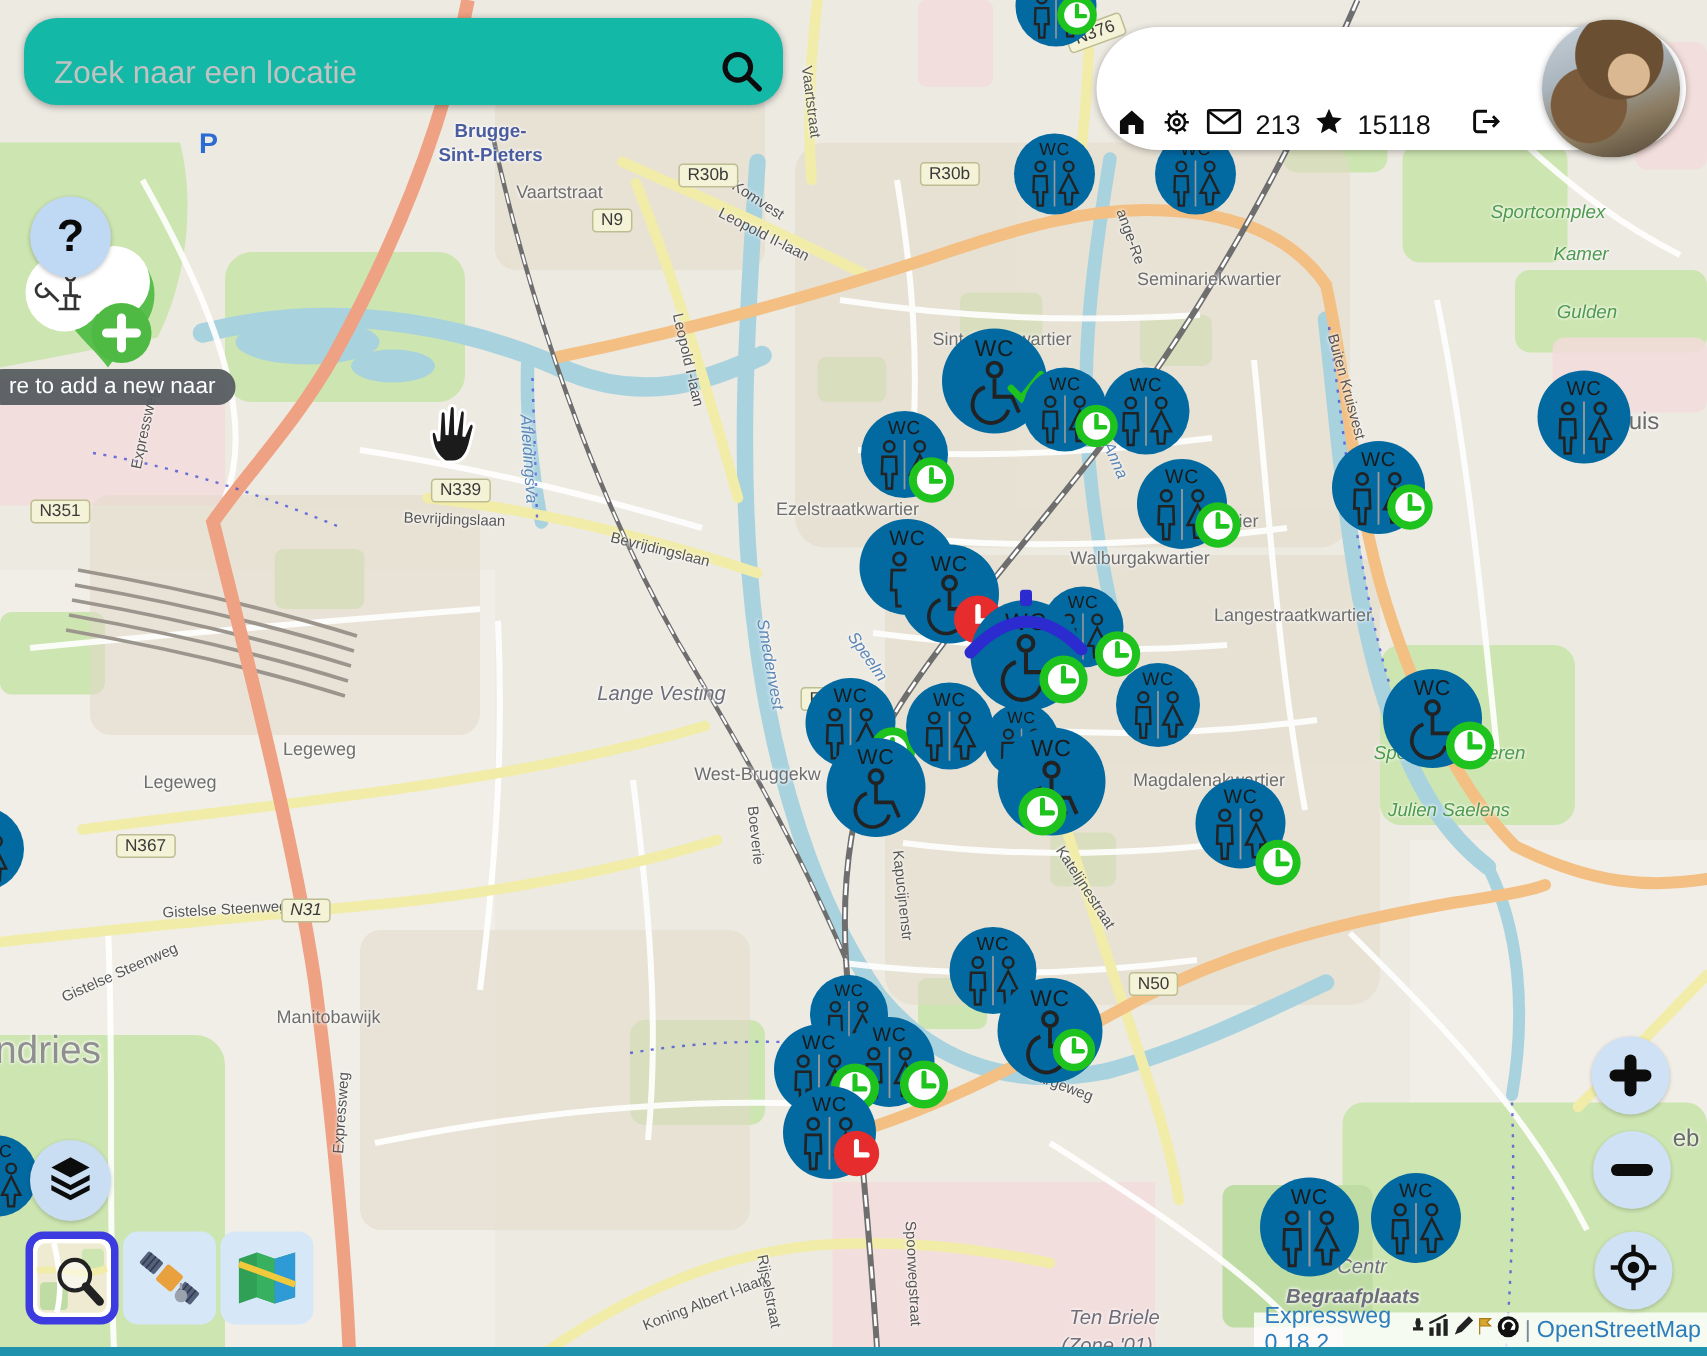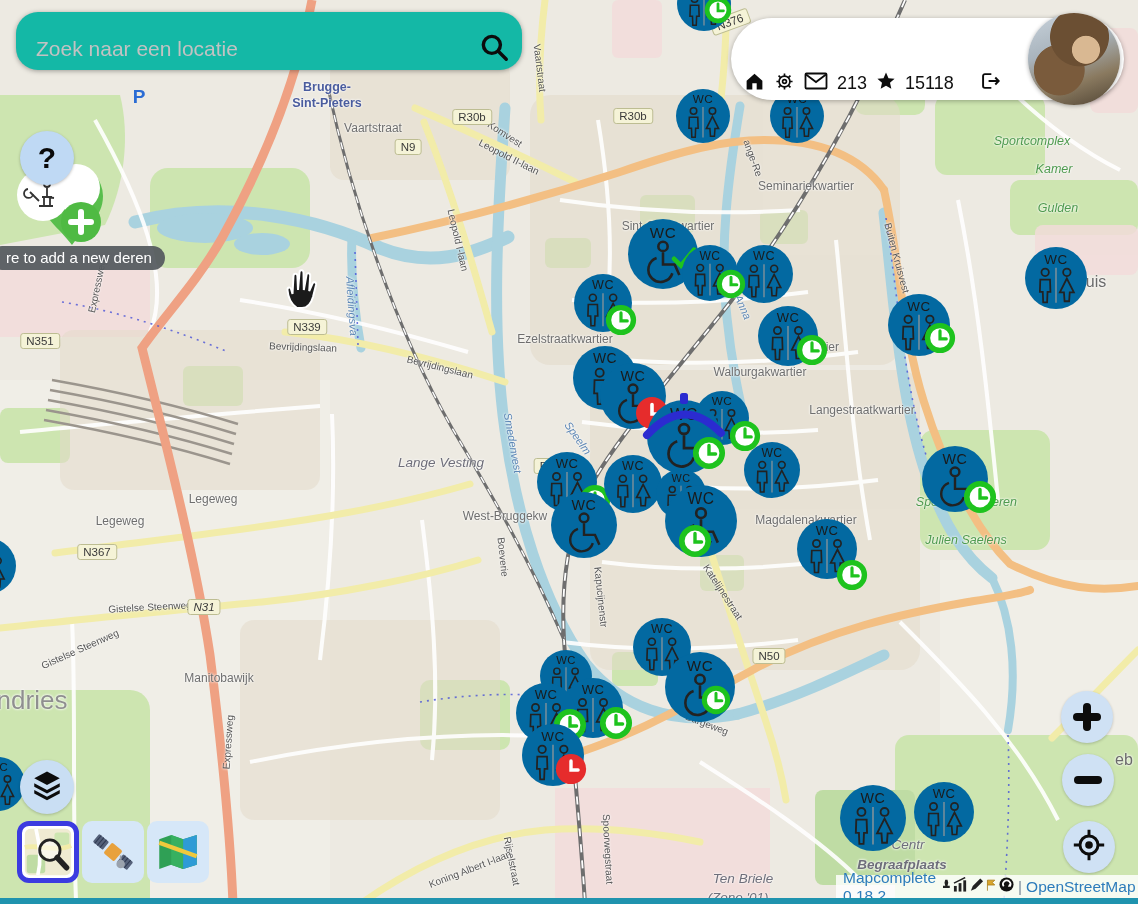--- a/index.html
+++ b/index.html
@@ -242,21 +242,21 @@
     <div class="maplabel water" style="left: 513px; top: 443px; transform: translate(-50%, -50%) rotate(80deg);">Smedenvest</div>
     <div class="maplabel water" style="left: 578px; top: 438px; transform: translate(-50%, -50%) rotate(55deg);">Speelm</div>
     <div class="maplabel water" style="left: 352px; top: 306px; transform: translate(-50%, -50%) rotate(86deg);">Afleidingsva</div>
     <div class="maplabel water" style="left: 740px; top: 300px; transform: translate(-50%, -50%) rotate(66deg);">int-Anna</div>
     <div class="shield" style="left: 408px; top: 147px;">N9</div>
     <div class="shield" style="left: 472px; top: 117px;">R30b</div>
     <div class="shield" style="left: 633px; top: 116px;">R30b</div>
     <div class="shield" style="left: 730px; top: 22px; transform: translate(-50%, -50%) rotate(-20deg);">N376</div>
     <div class="shield" style="left: 307px; top: 327px;">N339</div>
     <div class="shield" style="left: 40px; top: 341px;">N351</div>
-    <div class="shield" style="left: 97px; top: 552px;">N367</div>
+    <div class="shield" style="left: 97px; top: 564px;">N367</div>
     <div class="shield" style="left: 204px; top: 607px; font-style: italic;">N31</div>
     <div class="shield" style="left: 769px; top: 656px;">N50</div>
     <div class="shield" style="left: 547px; top: 466px;">R3</div>
     <div class="marker" style="left: 704px; top: 4px; height: 54px; width: 54px;">
       <svg viewBox="0 0 60 60">
         <text x="30" y="16" text-anchor="middle" font-size="13" font-weight="500" fill="#1a1a1a" letter-spacing=".5" font-family="Liberation Sans,sans-serif">WC</text>
         <line x1="30" y1="20" x2="30" y2="54" stroke="#999" stroke-width="1.2"></line>
     <g stroke="#222" stroke-width="1.7" fill="none">
     <circle cx="19.5" cy="24.5" r="3.6"></circle>
           <path d="M14.8 31.5 h9.4 l.4 12 h-2.8 l-.4 10 h-3.8 l-.4 -10 h-2.8 z"></path>
@@ -799,21 +799,21 @@
       <circle cx="41" cy="36" r="3"></circle>
       <path d="M41 40 v9 l7 1 M36 49 h10 M38 50 v8 M44 50 v8 M33 58 h14"></path>
       <path d="M24 44 l9 9 M22 41 a4.5 4.5 0 1 0 5 5"></path>
     </g>
     <circle cx="75" cy="74" r="20" fill="#4FBA43"></circle>
     <path d="M75 64 v20 M65 74 h20" stroke="#fff" stroke-width="6" stroke-linecap="round"></path>
   </svg>
 </div>
 
 <div class="tooltip">
-  <span>re to add a new deren</span>
+  <span>re to add a new naar</span>
 </div>
 
 <div class="hand-cursor">
   <svg viewBox="0 0 40 44" width="40" height="44">
     <path d="M16 42 C10 38 7 31 6.5 24 C6.3 21 9.5 20.5 10.2 23.5 L11.5 28 L12.5 10 C12.7 7 16.2 7 16.4 10 L17 24 L18.5 6.5 C18.8 3.5 22.4 3.7 22.5 6.7 L22.8 24 L25.5 9 C26 6.2 29.4 6.8 29.2 9.8 L28.2 25 L31.5 17.5 C32.7 15 35.6 16.2 35 19 L32 31 C30 38 26.5 42 21 42 Z" fill="#1B1B1B" stroke="#fff" stroke-width="2"></path>
   </svg>
 </div>
 
 <div class="layers-btn">
   <span>
@@ -874,21 +874,21 @@
         <g stroke="#0c0c0c" stroke-width="2.6" fill="none">
       <circle cx="16" cy="16" r="8"></circle>
           <path d="M16 2.5 V8 M16 24 V29.5 M2.5 16 H8 M24 16 H29.5"></path>
         </g>
       <circle cx="16" cy="16" r="3.4" fill="#0c0c0c"></circle>
       </svg>
   </span>
 </div>
 
 <div class="attrib">
-  <span>Mapcomplete 0.18.2</span>
+  <span>Expressweg 0.18.2</span>
   <span class="icons">
     <span><svg width="12" height="16" viewBox="0 0 16 16">
           <path d="M7 1 h3 l1 4 -1 4 h3 v3 H4 v-3 h3 l-1 -4 z" fill="#222"></path>
         </svg></span>
     <span><svg width="15" height="16" viewBox="0 0 16 16">
           <g fill="#222">
             <rect x="1" y="9" width="3" height="6"></rect>
             <rect x="6" y="6" width="3" height="9"></rect>
             <rect x="11" y="3" width="3" height="12"></rect>
           </g>

